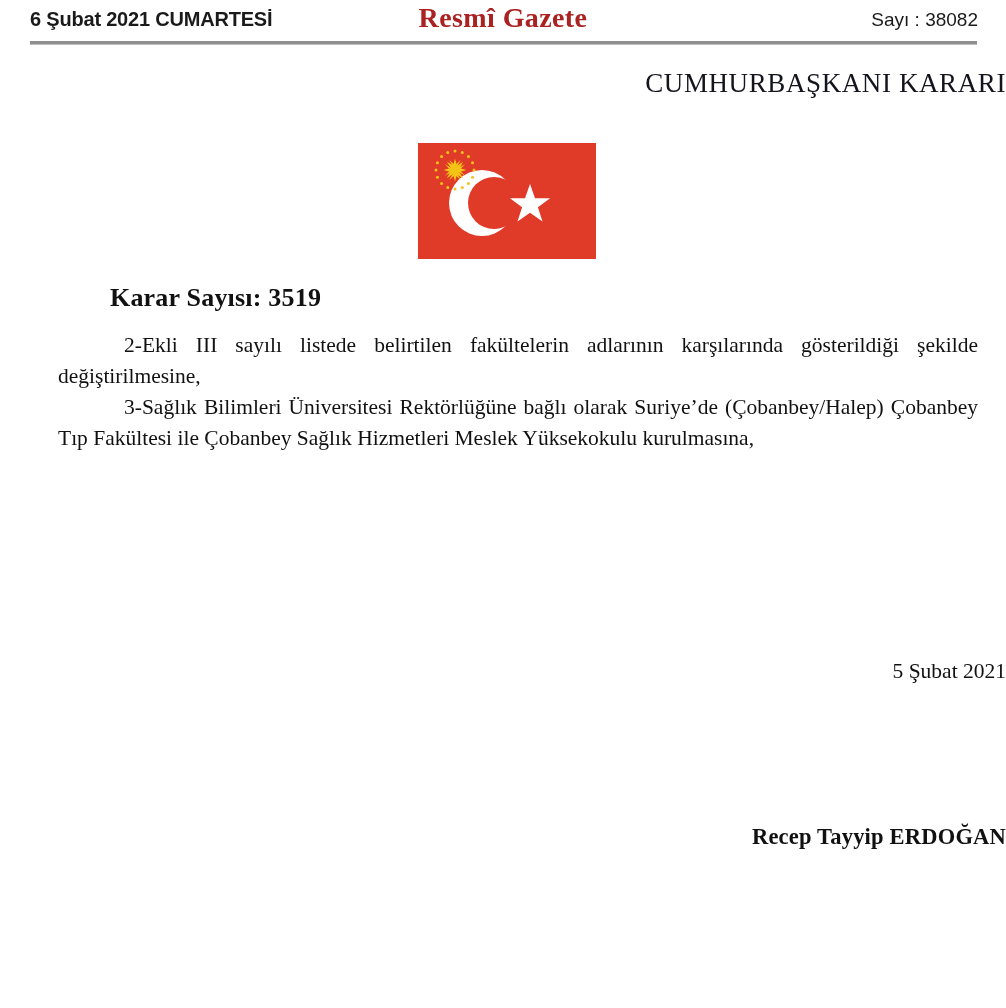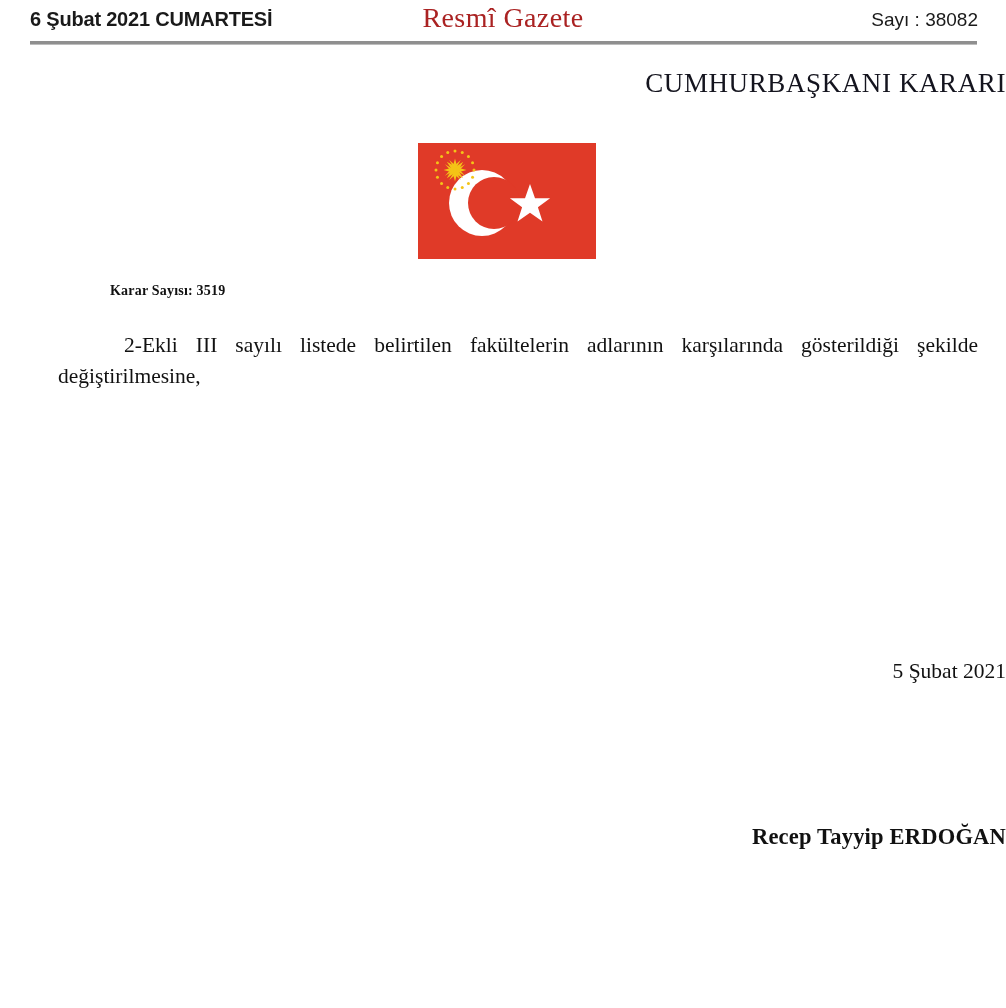--- a/index.html
+++ b/index.html
@@ -35,21 +35,21 @@
     white-space: nowrap;
     font-weight: bold;
   }
   .masthead-title {
     position: absolute;
     left: 0;
     right: 0;
     top: 2px;
     text-align: center;
     font-family: "Liberation Serif", "DejaVu Serif", serif;
-    font-weight: normal;
+    font-weight: bold;
     font-size: 28px;
     letter-spacing: 0.4px;
     color: #aa2222;
   }
   .masthead-number {
     position: absolute;
     right: 28px;
     top: 9px;
     font-family: "Liberation Sans", "DejaVu Sans", sans-serif;
     font-size: 19px;
@@ -88,21 +88,21 @@
     height: 116px;
   }
   .flag-svg { display: block; width: 178px; height: 116px; }
 
   
   .decision-no {
     position: absolute;
     left: 110px;
     top: 283px;
     font-weight: bold;
-    font-size: 14px;
+    font-size: 26px;
     letter-spacing: 0.2px;
   }
 
   .body-block {
     position: absolute;
     left: 58px;
     top: 330px;
     width: 920px;
     font-size: 21.5px;
     line-height: 31px;
@@ -210,19 +210,20 @@
         <circle cx="-7.27" cy="-17.55" r="1.5"></circle>
       </g>
     </g>
   </svg>
 </div>
 
 <div class="decision-no">Karar Sayısı: 3519</div>
 
 <div class="body-block">
   <p>2-Ekli III sayılı listede belirtilen fakültelerin adlarının karşılarında gösterildiği şekilde değiştirilmesine,</p>
+  <p>3-Sağlık Bilimleri Üniversitesi Rektörlüğüne bağlı olarak Suriye’de (Çobanbey/Halep) Çobanbey Tıp Fakültesi ile Çobanbey Sağlık Hizmetleri Meslek Yüksekokulu kurulmasına,</p>
 </div>
 
 <div class="sign-date">5 Şubat 2021</div>
 
 <div class="signature">
   <div class="signature-name">Recep Tayyip ERDOĞAN</div>
 </div>
 
 </body></html>

